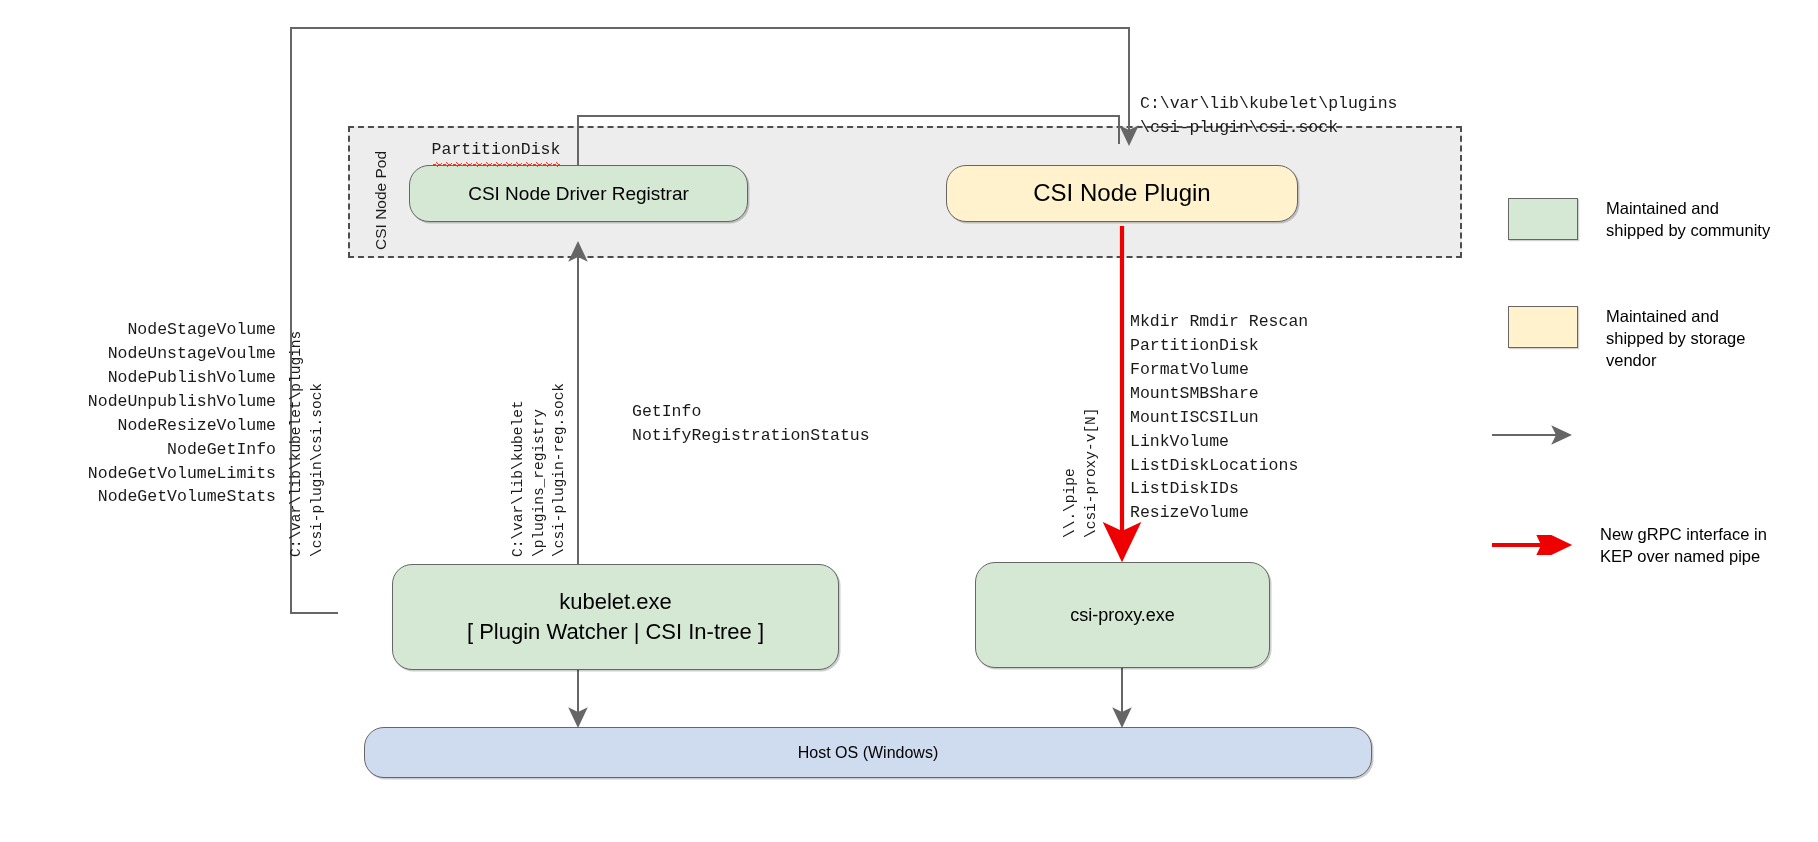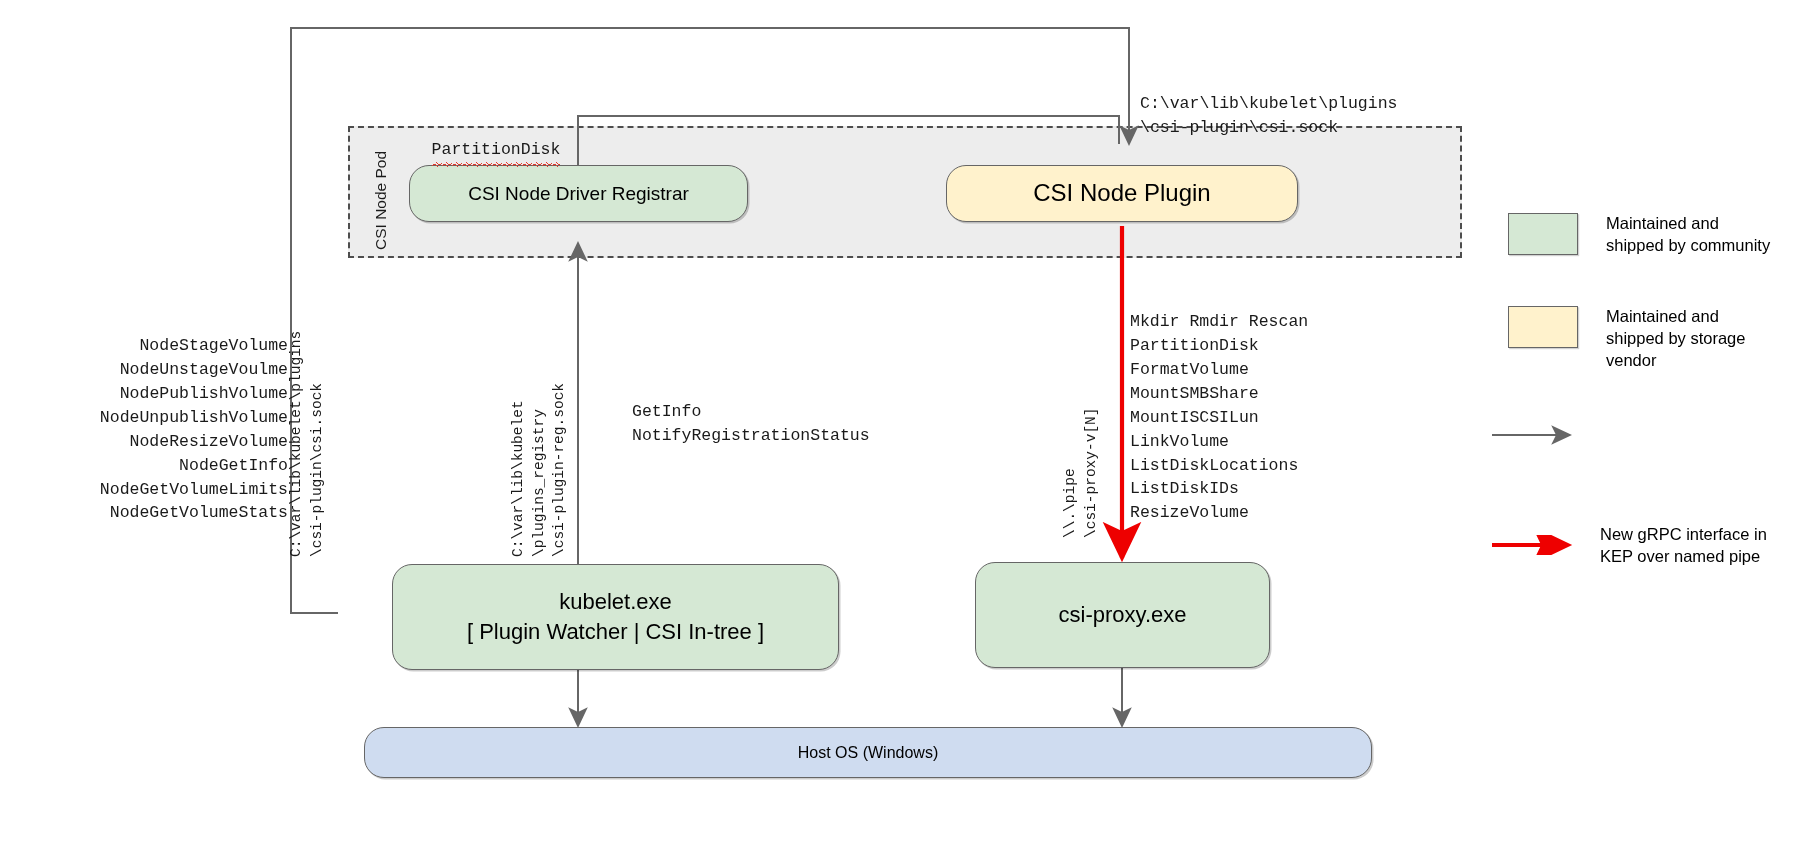--- a/index.html
+++ b/index.html
@@ -85,36 +85,36 @@
 
   <div class="node yellow" style="left:946px;top:165px;width:352px;height:57px;font-size:24px;">
     <span class="ln">CSI Node Plugin</span>
   </div>
 
   <div class="node green" style="left:392px;top:564px;width:447px;height:106px;font-size:22px;">
     <span class="ln">kubelet.exe</span>
     <span class="ln">[ Plugin Watcher | CSI In-tree ]</span>
   </div>
 
-  <div class="node green" style="left:975px;top:562px;width:295px;height:106px;font-size:22px;">
+  <div class="node green" style="left:975px;top:562px;width:295px;height:106px;font-size:18px;">
     <span class="ln">csi-proxy.exe</span>
   </div>
 
   <div class="node blue" style="left:364px;top:727px;width:1008px;height:51px;font-size:16px;">
     <span class="ln">Host OS (Windows)</span>
   </div>
 
   <div class="tlabel mono" style="left:392px;top:114px;">
     <span class="squiggle">PartitionDisk</span>
   </div>
 
   <div class="tlabel mono" style="left:1140px;top:92px;">C:\var\lib\kubelet\plugins
 \csi-plugin\csi.sock</div>
 
-  <div class="tlabel mono r" style="left:0px;top:334px;width:276px;padding-left:12px;">NodeStageVolume
+  <div class="tlabel mono r" style="left:0px;top:318px;width:276px;">NodeStageVolume
 NodeUnstageVoulme
 NodePublishVolume
 NodeUnpublishVolume
 NodeResizeVolume
 NodeGetInfo
 NodeGetVolumeLimits
 NodeGetVolumeStats</div>
 
   <div class="vlabel mono" style="left:286px;top:557px;">C:\var\lib\kubelet\plugins
 \csi-plugin\csi.sock</div>
@@ -134,21 +134,21 @@
 FormatVolume
 MountSMBShare
 MountISCSILun
 LinkVolume
 ListDiskLocations
 ListDiskIDs
 ResizeVolume</div>
 
   <div class="legend">
 
-    <div class="legend-row" style="left:1508px;top:198px;margin-top:15px;">
+    <div class="legend-row" style="left:1508px;top:198px;">
       <div class="swatch" style="background:#d5e8d4;"></div>
       <div class="legend-text">Maintained and shipped by community</div>
     </div>
 
     <div class="legend-row" style="left:1508px;top:306px;">
       <div class="swatch" style="background:#fff2cc;"></div>
       <div class="legend-text">Maintained and shipped by storage vendor</div>
     </div>
 
     <div class="legend-row" style="left:1490px;top:414px;">

